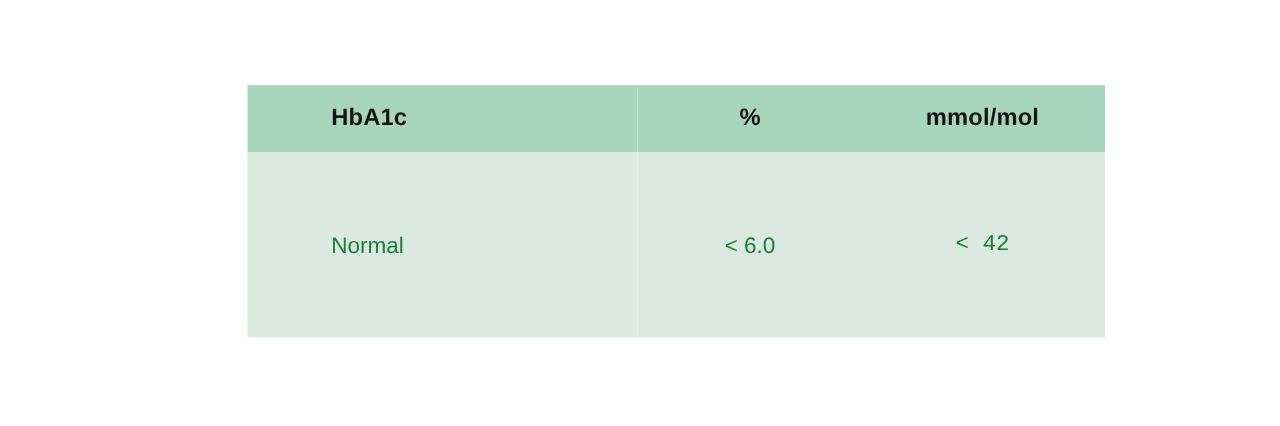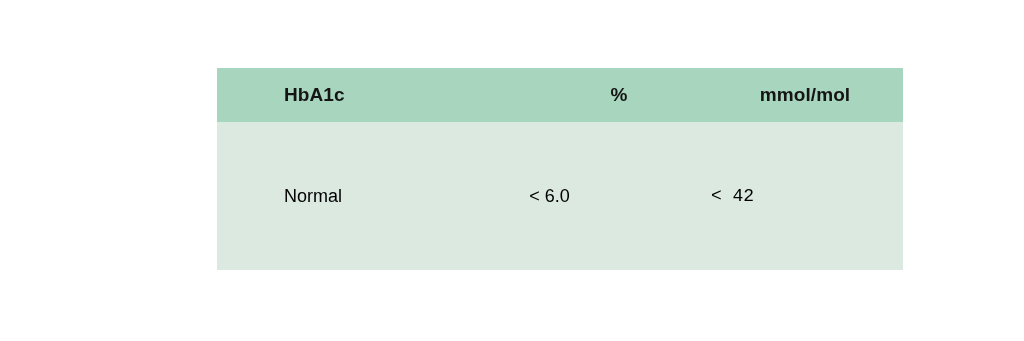--- a/index.html
+++ b/index.html
@@ -9,21 +9,21 @@
   body {
     width: 1024px;
     height: 341px;
     background: #ffffff;
     font-family: "Liberation Sans", sans-serif;
     overflow: hidden;
   }
 
   #table-wrap {
     position: absolute;
-    left: 173px;
+    left: 154px;
     top: 68px;
     width: 686px;
     height: 202px;
     padding-left: 44px;
   }
 
   table.hba1c-table {
     width: 100%;
     height: 100%;
     border-collapse: collapse;
@@ -64,29 +64,30 @@
 
   tbody tr.body-row + tr.body-row td {
     border-top: 1.5px solid #b9d4c4;
   }
 
   tbody td {
     height: 52px;
     padding: 0;
     font-size: 18px;
     font-weight: normal;
-    color: #000000;
+    color: #15803d;
   }
 
   td.cell-category {
     text-align: left;
     padding-left: 67px;
   }
   td.cell-percent,
   td.cell-mmol {
+    text-align: center;
   }
   td.cell-percent { padding-right: 2px; }
   td.cell-mmol    { padding-right: 4px; font-family: Liberation Mono, monospace; }
 </style>
 </head>
 <body>
 
 <div id="table-wrap">
   <table class="hba1c-table">
     <colgroup>

